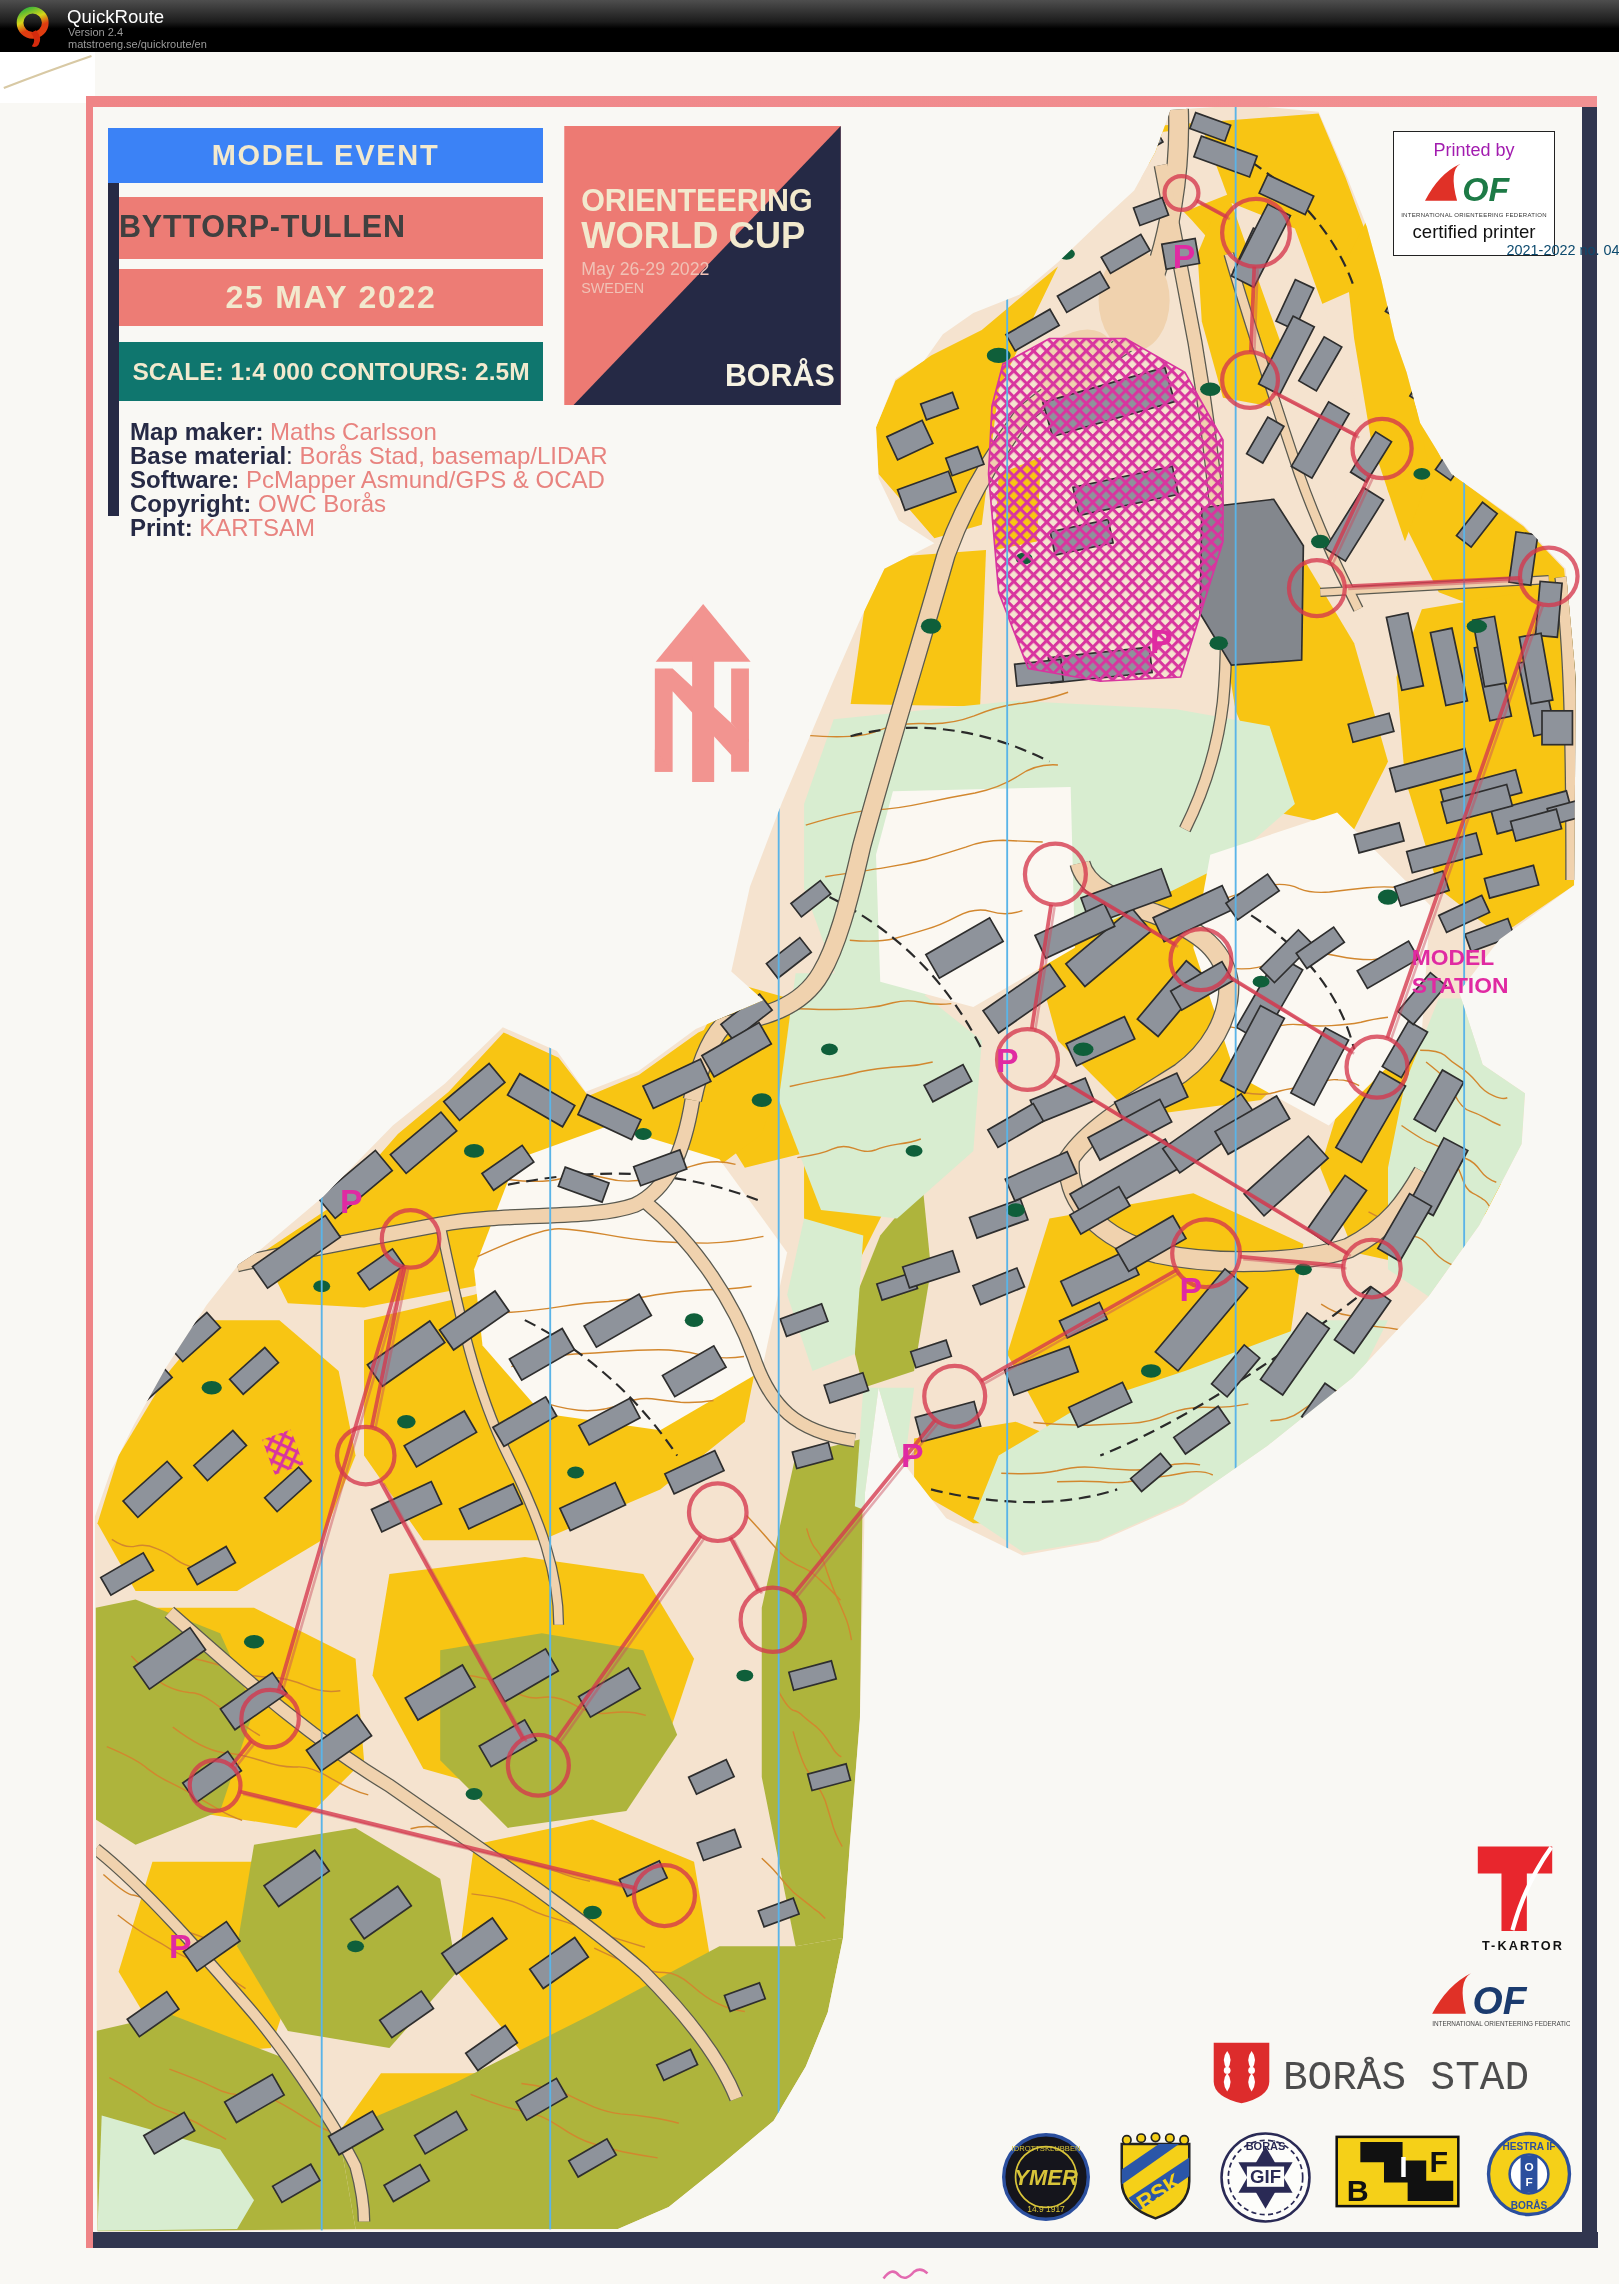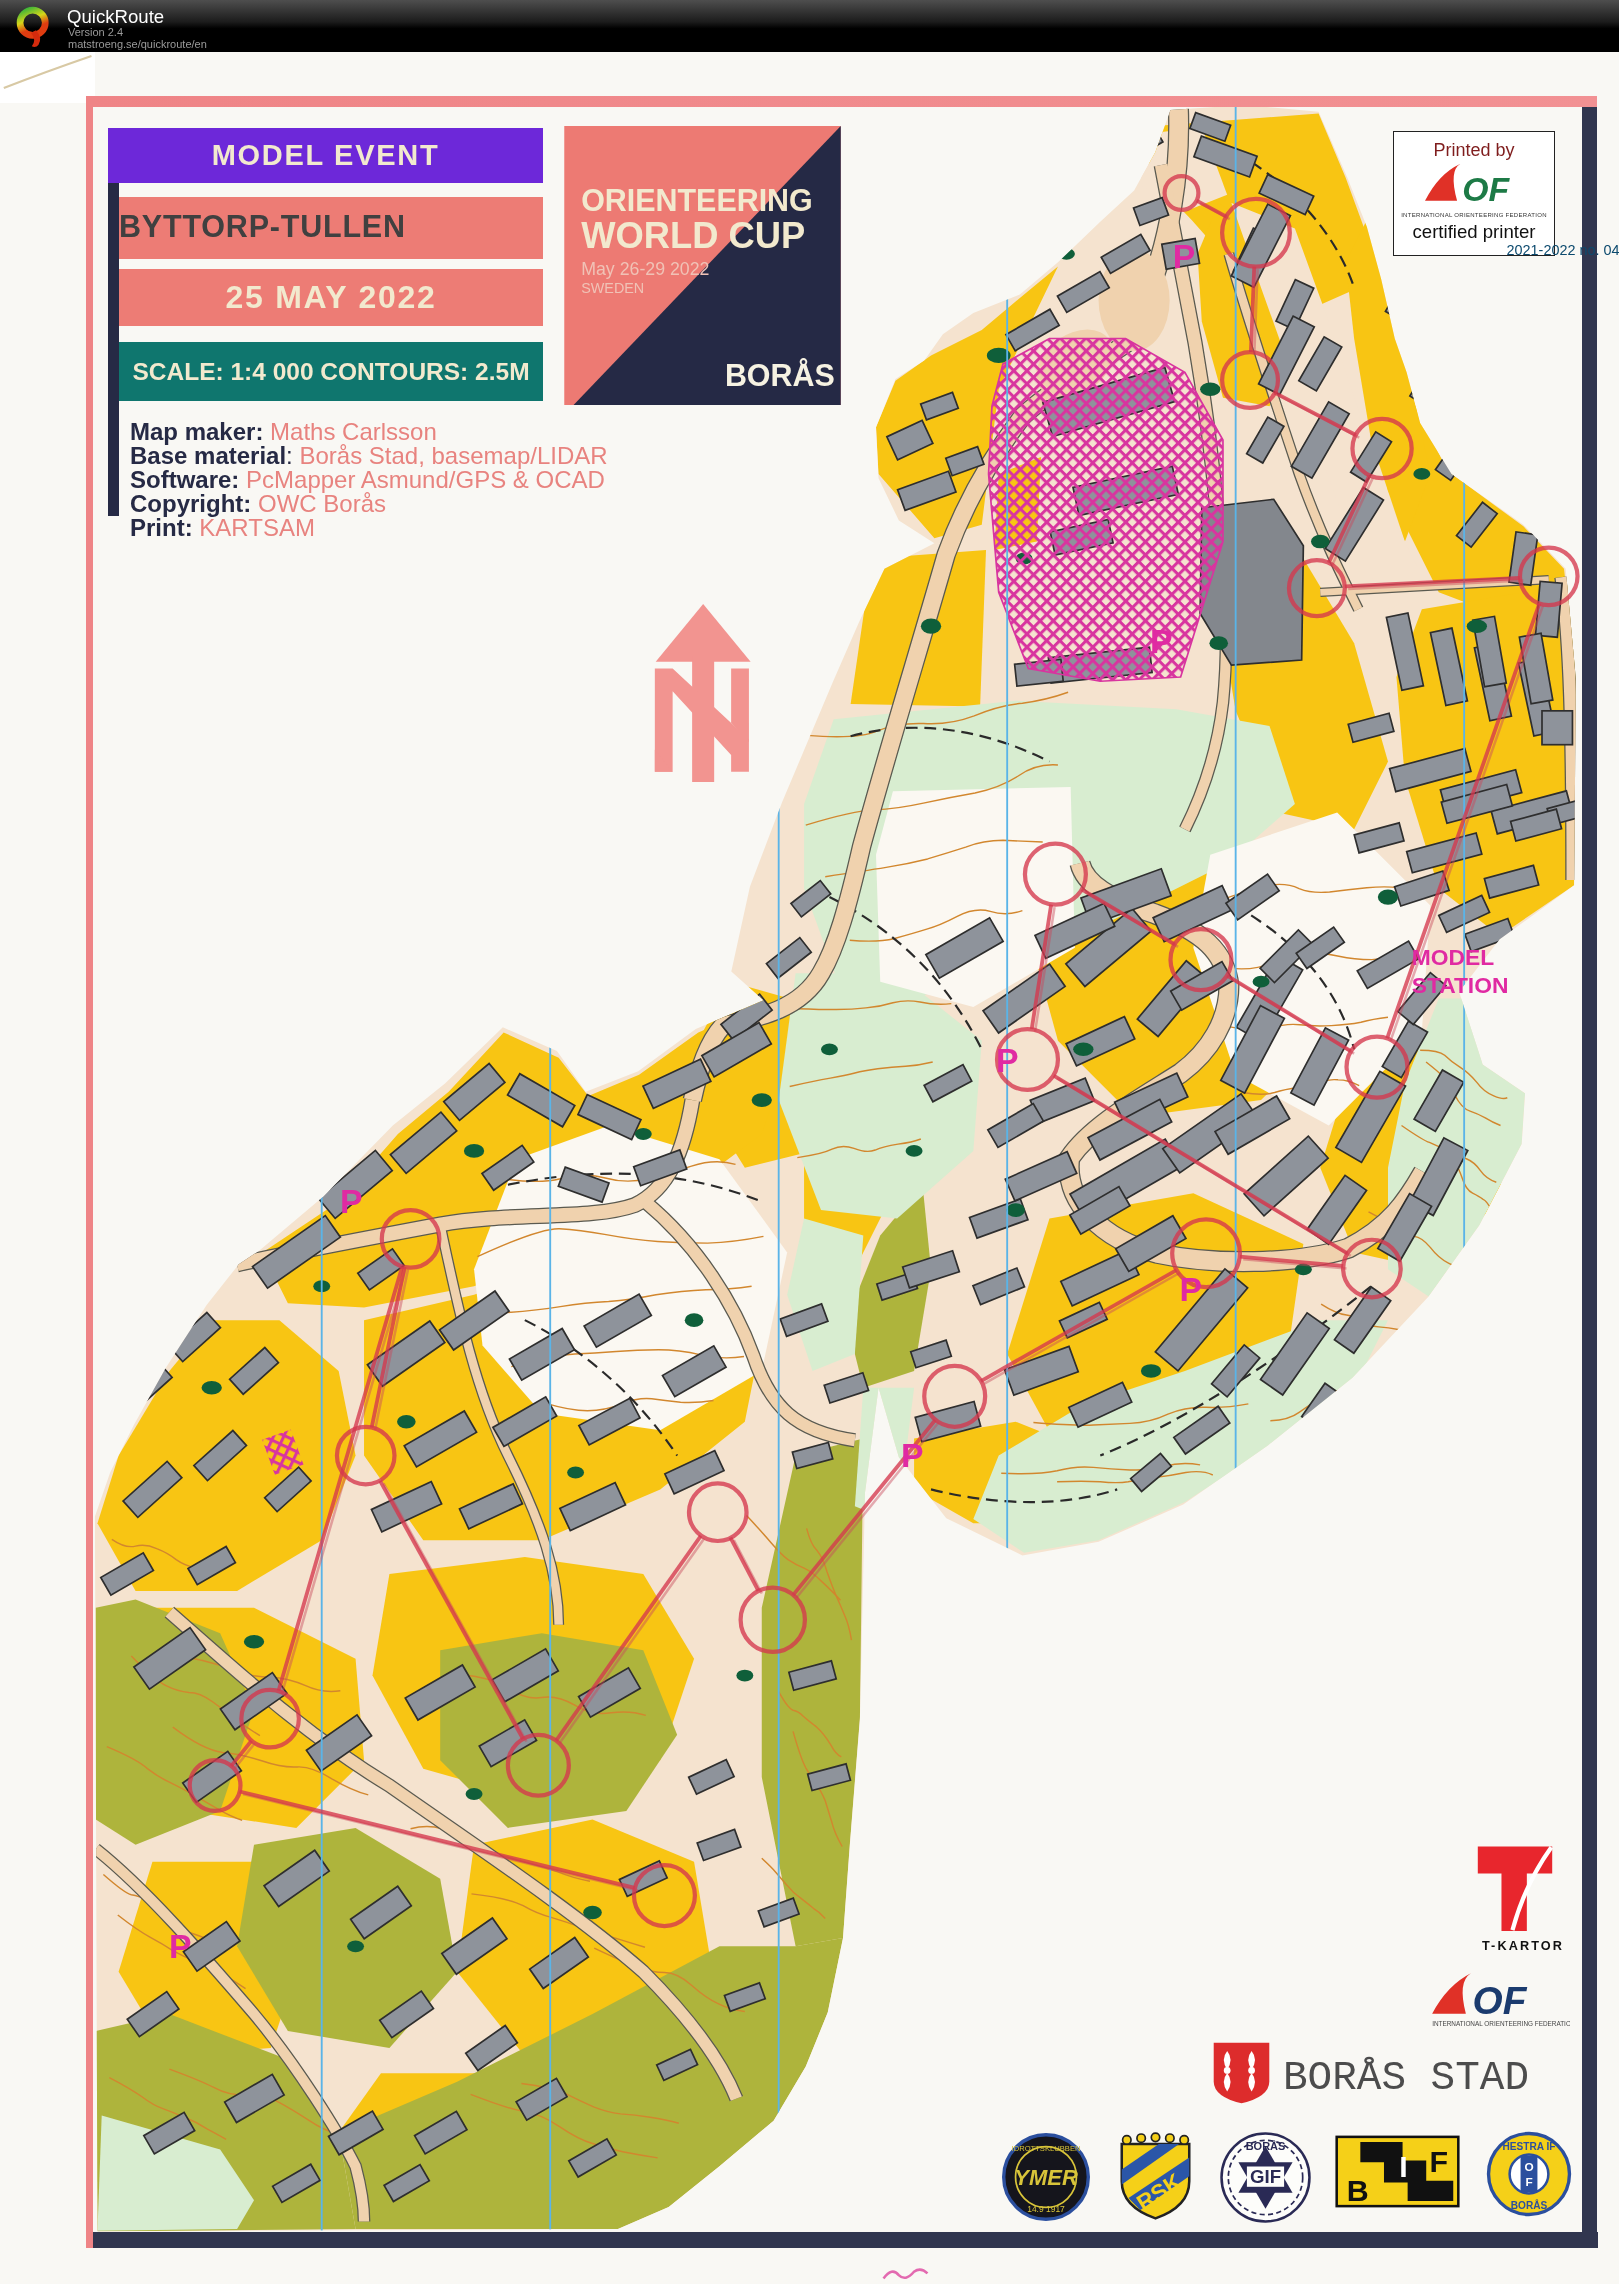--- a/index.html
+++ b/index.html
@@ -499,21 +499,21 @@
   </svg>
 
 <div class="abs" style="left:86px;top:96px;width:1511px;height:11px;background:linear-gradient(90deg,#ef8486,#f29193)"></div>
 
 <div class="abs" style="left:86px;top:96px;width:6.8px;height:2152px;background:#ef8486"></div>
 
 <div class="abs" style="left:1582px;top:107px;width:15.2px;height:2141px;background:#31364f"></div>
 
 <div class="abs" style="left:93px;top:2232px;width:1505px;height:16px;background:#31364f"></div>
 
-<div class="abs" style="left:108px;top:128px;width:435px;height:55px;background:#6d28d9;color:#f2e9ce;font-weight:bold;font-size:29px;text-align:center;line-height:55px;letter-spacing:1.7px">MODEL EVENT</div>
+<div class="abs" style="left:108px;top:128px;width:435px;height:55px;background:#3b82f6;color:#f2e9ce;font-weight:bold;font-size:29px;text-align:center;line-height:55px;letter-spacing:1.7px">MODEL EVENT</div>
 
 <div class="abs" style="left:108px;top:183px;width:11px;height:333px;background:#262a45"></div>
 
 <div class="abs" style="left:119px;top:197px;width:424px;height:62px;background:#ed7c75;color:#404040;font-weight:bold;font-size:30.5px;text-align:left;line-height:58px;letter-spacing:0.8px">BYTTORP-TULLEN</div>
 
 <div class="abs" style="left:119px;top:269px;width:424px;height:57px;background:#ed7c75;color:#f2e9ce;font-weight:bold;font-size:32px;text-align:center;line-height:57px;letter-spacing:1.7px">25 MAY 2022</div>
 
 <div class="abs" style="left:119px;top:342px;width:424px;height:59px;background:#0f766e;color:#f2e9ce;font-weight:bold;font-size:24.5px;text-align:center;line-height:59px">SCALE: 1:4 000 CONTOURS: 2.5M</div>
 
 <div class="abs" style="left:130px;top:420px;font-size:24px;line-height:24px;color:#262a45">
@@ -538,21 +538,21 @@
 <g fill="#f29490">
 <polygon points="59,0 115,68 3,68"></polygon>
 <rect x="46" y="62" width="26" height="148"></rect>
 <polygon points="2,76 2,198 23,198 23,103 92,178 92,198 113,198 113,160 23,76"></polygon>
 <polygon points="92,76 92,140 113,163 113,76"></polygon>
 <polygon points="2,172 2,198 23,198"></polygon>
 </g>
 </svg>
 
 <div class="abs" style="left:1393px;top:131px;width:162px;height:125px;background:#fff;border:1.7px solid #222;box-sizing:border-box"></div>
-<div class="abs" style="left:1393px;top:140px;width:162px;text-align:center;font-size:18px;color:#7f1d1d">Printed by</div>
+<div class="abs" style="left:1393px;top:140px;width:162px;text-align:center;font-size:18px;color:#a21caf">Printed by</div>
 <svg class="abs" style="left:1423px;top:162px" width="102" height="49" viewBox="0 0 120 58">
 <path d="M2,46 L40,46 Q30,10 44,2 Q18,14 2,46 Z" fill="#e03127"></path>
 <text x="46" y="46" font-family="Liberation Sans,sans-serif" font-style="italic" font-weight="bold" font-size="40" fill="#1d7a46">OF</text>
 </svg>
 <div class="abs" style="left:1393px;top:212px;width:162px;text-align:center;font-size:6px;color:#333;letter-spacing:0.3px">INTERNATIONAL ORIENTEERING FEDERATION</div>
 <div class="abs" style="left:1393px;top:221px;width:162px;text-align:center;font-size:18.6px;color:#111">certified printer</div>
 <div class="abs" style="left:1471px;top:242px;width:184px;text-align:center;font-size:14.4px;color:#0c4a6e">2021-2022  no. 04</div>
 
 <svg class="abs" style="left:1476px;top:1843px" width="78" height="93" viewBox="0 0 92 110">
 <path d="M2,4 H90 V36 H60 V104 H30 V36 H2 Z" fill="#e8262d"></path>

